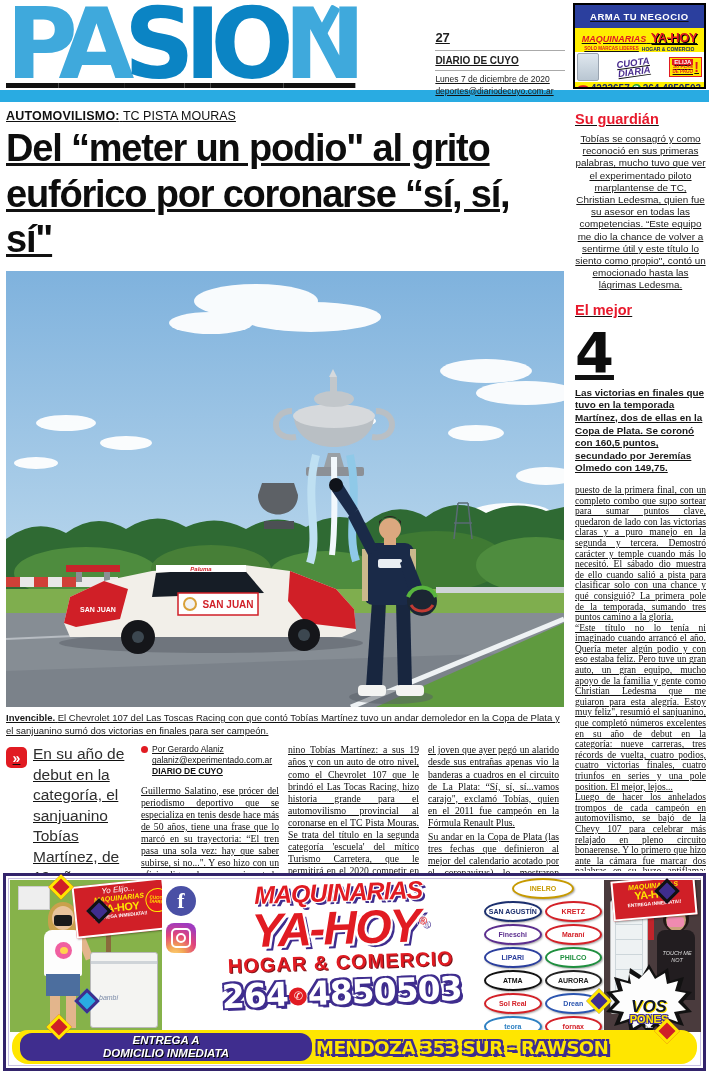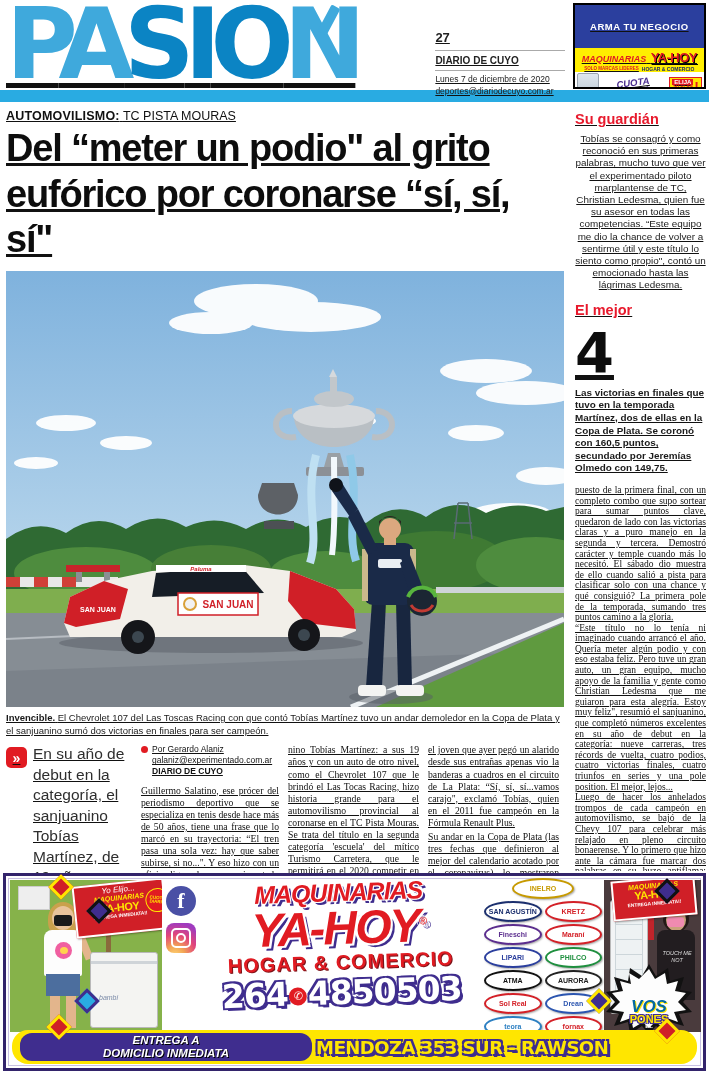--- a/index.html
+++ b/index.html
@@ -14,21 +14,21 @@
   .logo-accent{position:absolute;left:318px;top:2px;width:10px;height:30px;background:#3fa9dc;
         transform:rotate(28deg);border-radius:2px;}
   .issue{width:132px;margin-left:14px;padding-top:26px;font-size:8.5px;line-height:1.35;color:#222;}
   .issue .num{font-size:13px;font-weight:bold;}
   .issue .rule{border-top:1px solid #aaa;margin:3px 0;}
   .issue .paper{font-weight:bold;font-size:10px;}
   
   .topad{width:132px;height:82px;border:2px solid #000;background:#fff;margin-left:8px;
          display:flex;flex-direction:column;overflow:hidden;}
   .ta-bar{background:#2b3f9e;color:#fff;font-weight:bold;font-size:9.5px;text-align:center;
-          padding:16px 0;letter-spacing:.5px;}
+          padding:6px 0;letter-spacing:.5px;}
   .ta-brand{background:#ffef00;text-align:center;line-height:1;padding:1px 0;}
   .ta-maq{color:#e11b22;font-style:italic;font-weight:bold;font-size:9px;}
   .ta-yahoy{color:#e11b22;font-weight:bold;font-size:13px;letter-spacing:-0.5px;
             text-shadow:1px 1px 0 #000;}
   .ta-sub{display:flex;justify-content:center;gap:3px;background:#ffef00;font-weight:bold;}
   .ta-sub .r{color:#e11b22;font-size:4.5px;} .ta-sub .n{color:#1b2a6b;font-size:5px;}
   .ta-mid{flex:1;display:flex;align-items:center;justify-content:space-between;padding:1px 2px;background:#fff;}
   .ta-fridge{width:20px;height:26px;border:1px solid #9aa4b0;background:linear-gradient(#dfe7ee,#b9c6d2);border-radius:2px;}
   .ta-cuota{color:#4a2d8f;font-style:italic;font-weight:bold;font-size:9.5px;line-height:.95;
             transform:rotate(-8deg);text-align:center;}
@@ -143,21 +143,21 @@
   .r-head{position:absolute;left:9px;top:3px;width:20px;height:22px;background:#caa27c;border-radius:50%;}
   .r-mask{position:absolute;left:10px;top:11px;width:17px;height:10px;background:#f08bb0;border-radius:3px;}
   .r-shirt{position:absolute;left:0;top:24px;width:38px;height:70px;background:#221d20;border-radius:8px 8px 0 0;}
   .r-touch{position:absolute;left:4px;top:44px;width:32px;color:#ddd;font-size:5.5px;font-style:italic;text-align:center;line-height:1.2;}
   .apr-pole{position:absolute;left:44px;top:0;width:6px;height:60px;background:#c0242b;}
   .sign-r{left:8px;top:-2px;width:76px;height:32px;transform:rotate(-5deg);}
   
   .burst{position:absolute;left:600px;top:88px;width:86px;height:70px;}
   .burst svg{position:absolute;inset:0;}
   .burst .t{position:absolute;inset:0;display:flex;flex-direction:column;align-items:center;justify-content:center;line-height:.9;}
-  .b-vos{color:#0369a1;font-style:italic;font-weight:bold;font-size:17px;text-shadow:1px 1px 0 #ffe600;margin-top:40px;}
+  .b-vos{color:#0f172a;font-style:italic;font-weight:bold;font-size:17px;text-shadow:1px 1px 0 #ffe600;margin-top:40px;}
   .b-pones{color:#ffe600;font-weight:bold;font-size:11px;text-shadow:-1px -1px 0 #3f2d8e,1px -1px 0 #3f2d8e,-1px 1px 0 #3f2d8e,1px 1px 0 #3f2d8e;}
   .b-el{color:#fff;font-weight:bold;font-size:6px;}
   .b-precio{color:#3f2d8e;font-weight:bold;font-size:10px;text-shadow:1px 1px 0 #ffe600;}
   
   .strip{position:absolute;left:6px;right:6px;bottom:4px;height:34px;background:#ffe600;border-radius:16px;
          display:flex;align-items:center;overflow:hidden;}
   .strip-l{background:#3f2d8e;border-radius:12px;margin:3px 4px 3px 8px;padding:1px 12px;width:292px;
            text-align:center;color:#fff;font-style:italic;font-weight:bold;font-size:11.5px;line-height:1.15;
            text-shadow:1px 1px 0 #000;box-sizing:border-box;}
   .strip-r{flex:1;text-align:left;font-family:"DejaVu Sans",sans-serif;font-weight:bold;font-size:18px;

